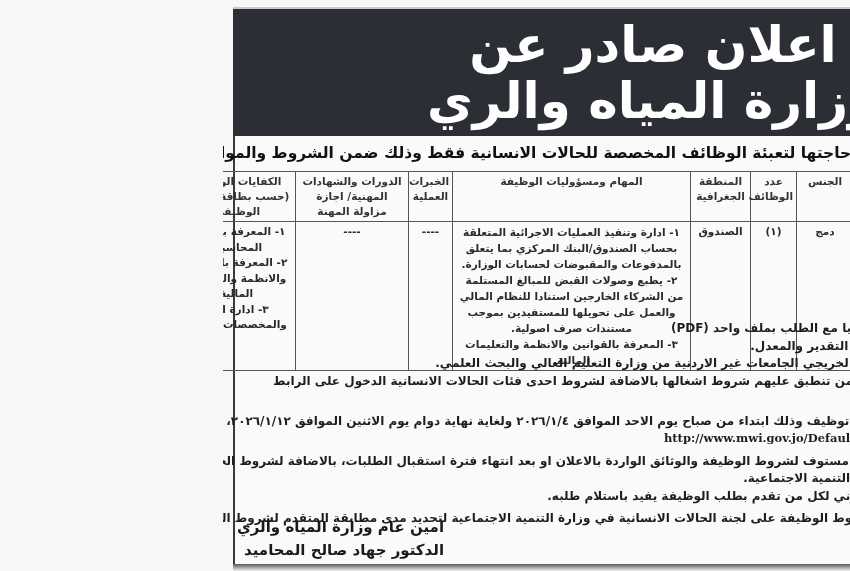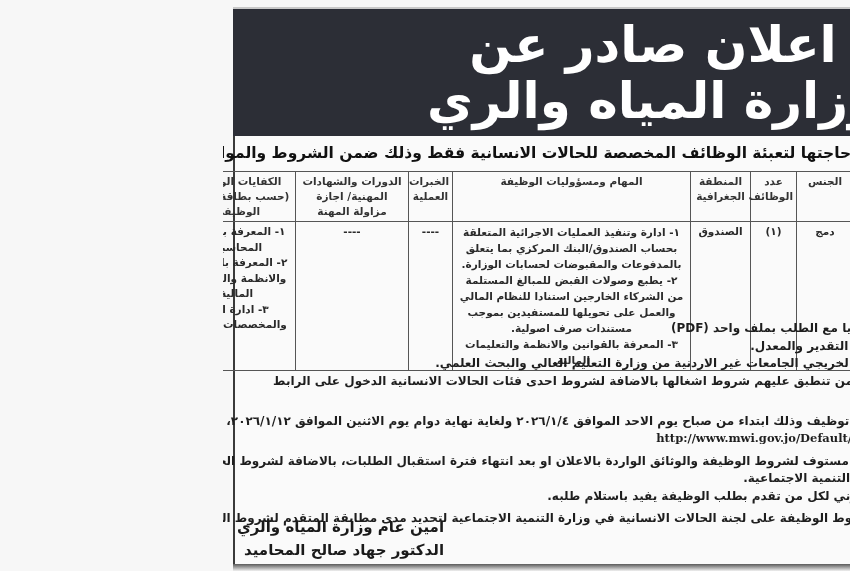--- a/index.html
+++ b/index.html
@@ -158,21 +158,21 @@
     <span style="background:#d0d0d0"></span>
   </div>
 
   <div class="body-text">
     <p>الوثائق المطلوبة والتي ترفق الكترونيا مع الطلب بملف واحد (PDF)</p>
     <p>- صورة عن المؤهل العلمي مبينا فيه التقدير والمعدل.</p>
     <p>- صورة وثيقة معادلة المؤهل العلمي لخريجي الجامعات غير الاردنية من وزارة التعليم العالي والبحث العلمي.</p>
     <p>- للراغبين بالتقدم على الوظيفة، وممن تنطبق عليهم شروط اشغالها بالاضافة لشروط احدى فئات الحالات الانسانية الدخول على الرابط</p>
     <p class="url" style="text-align:right; direction:rtl;"><span>applyjobs.spac.gov.jo</span></p>
     <p class="gap">للاطلاع على الشروط والتقدم بطلب توظيف وذلك ابتداء من صباح يوم الاحد الموافق ٢٠٢٦/١/٤ ولغاية نهاية دوام يوم الاثنين الموافق ٢٠٢٦/١/١٢، حيث سيتم اعلان نتائج الفرز واية</p>
-    <p><span>النقد خاصة بالوظيفة على الرابط</span> <span class="url">http://www.mwi.gov.jo/Default/Ar</span></p>
+    <p><span>نتائج خاصة بالوظيفة على دبلوم</span> <span class="url">http://www.mwi.gov.jo/Default/Ar</span></p>
     <p class="gap">علما بانه لن يتم النظر باي طلب غير مستوف لشروط الوظيفة والوثائق الواردة بالاعلان او بعد انتهاء فترة استقبال الطلبات، بالاضافة لشروط الحالة الانسانية بعد عرضها واعتمادها</p>
     <p>من لجنة الحالات الانسانية في وزارة التنمية الاجتماعية.</p>
     <p>- علما بانه سيتم ارسال اشعار الكتروني لكل من تقدم بطلب الوظيفة يفيد باستلام طلبه.</p>
     <p class="gap">- سيتم عرض الطلبات المطابقة لشروط الوظيفة على لجنة الحالات الانسانية في وزارة التنمية الاجتماعية لتحديد مدى مطابقة المتقدم لشروط الحالة الانسانية المتقدم عليها.</p>
   </div>
 
   <div class="signature">
     <div>امين عام وزارة المياه والري</div>
     <div>الدكتور جهاد صالح المحاميد</div>
   </div>

